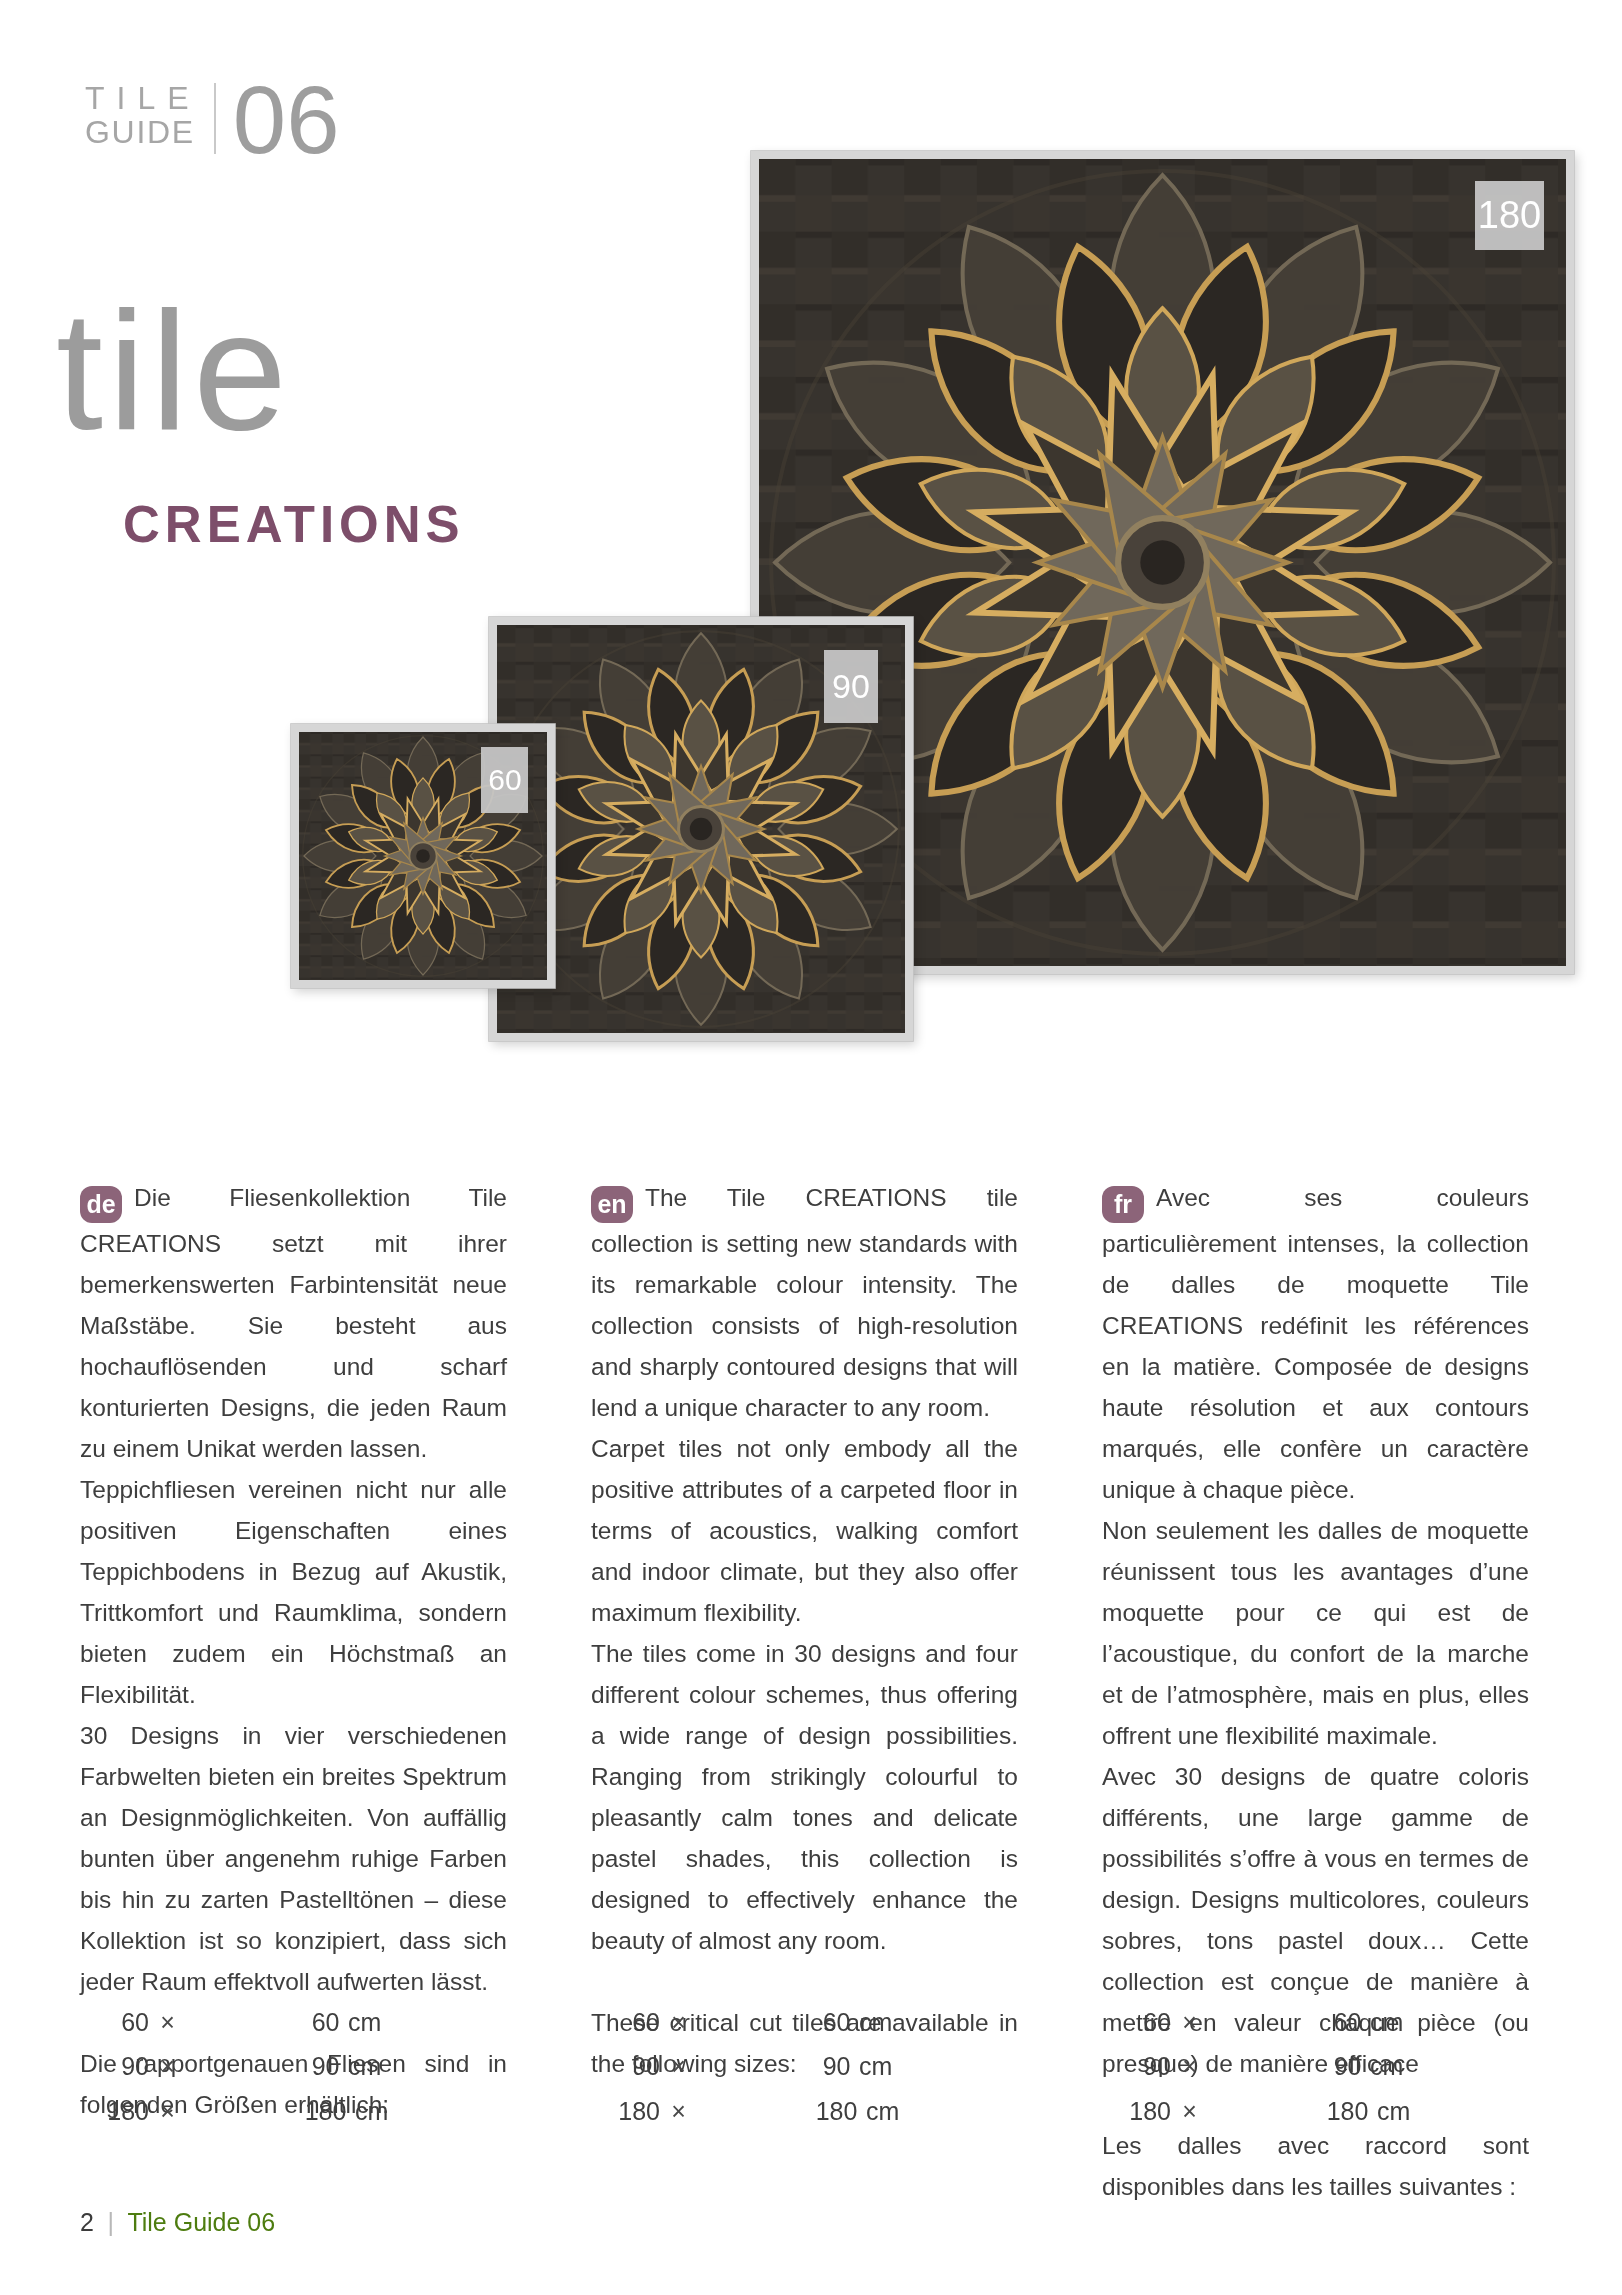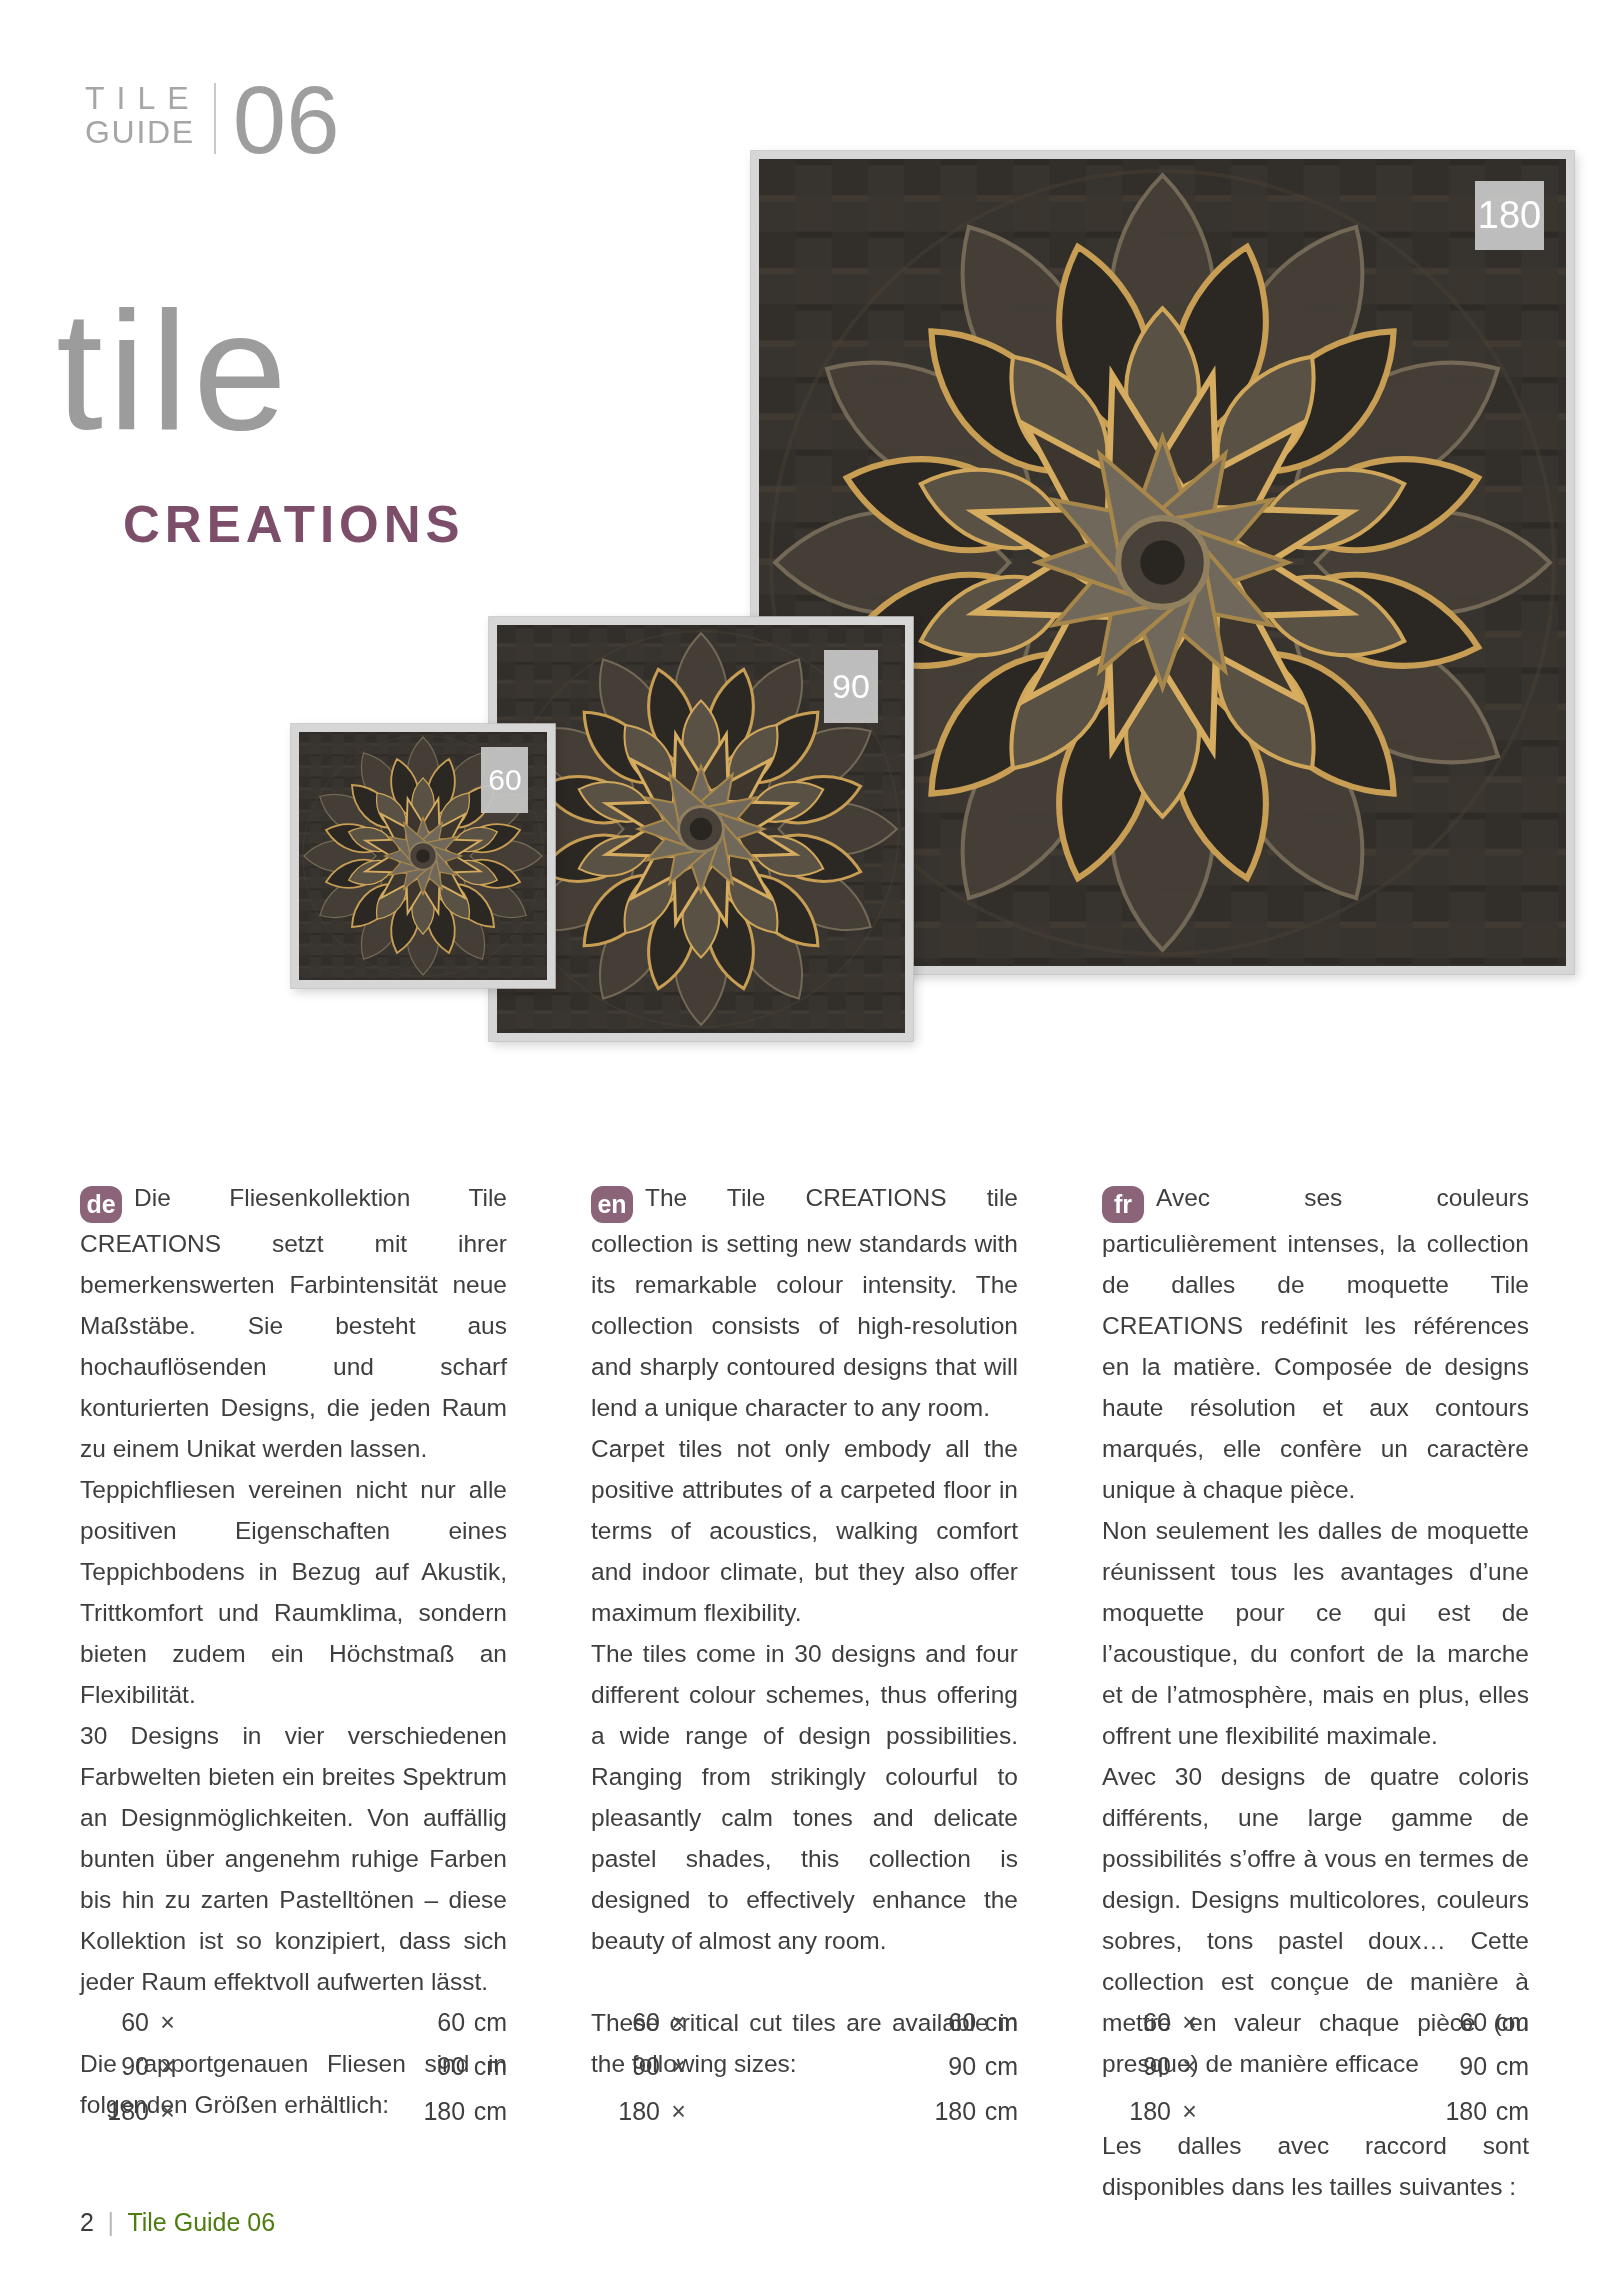--- a/index.html
+++ b/index.html
@@ -59,21 +59,21 @@
 
   
   .size-lists{position:absolute;left:80px;top:2010px;display:flex;gap:84px;}
   .size-list{width:427px;box-sizing:border-box;padding-left:17px;}
   .size-row{
     display:grid;grid-template-columns:52px 37px auto;align-items:baseline;
     font-size:25px;line-height:25px;color:#3f3f3f;margin-bottom:19.4px;
   }
   .sz-num{text-align:right;}
   .sz-sep{text-align:center;color:#4a4a4a;}
-  .sz-right{text-align:right;}
+  .sz-right{text-align:center;}
   .sz-unit{margin-left:8.5px;}
 
   
   .footer{position:absolute;left:80px;top:2208px;display:flex;align-items:baseline;gap:13.5px;font-size:25px;}
   .footer-num{color:#3b3b3b;}
   .footer-div{color:#b8b8b8;}
   .footer-label{color:#4d7c0f;}
 </style>
 </head>
 <body>

